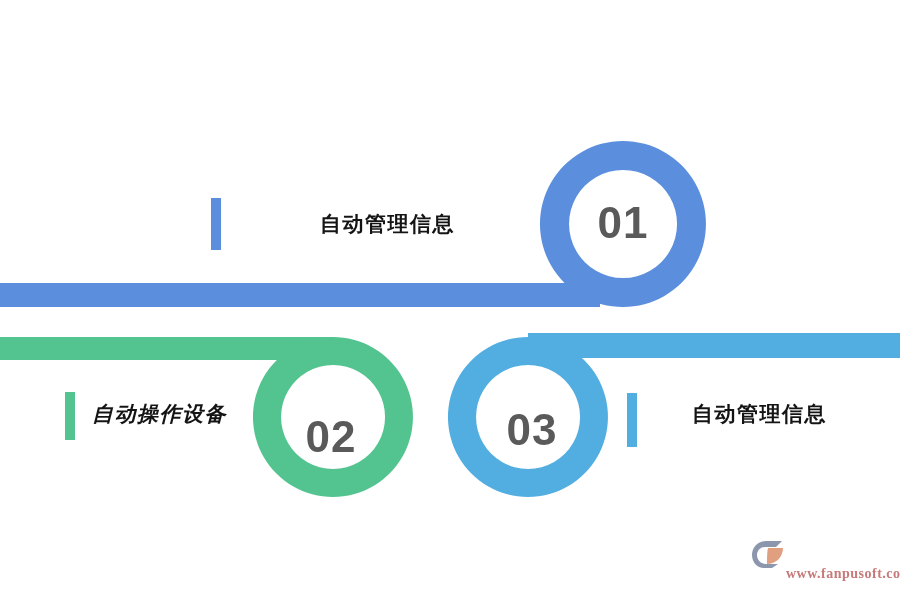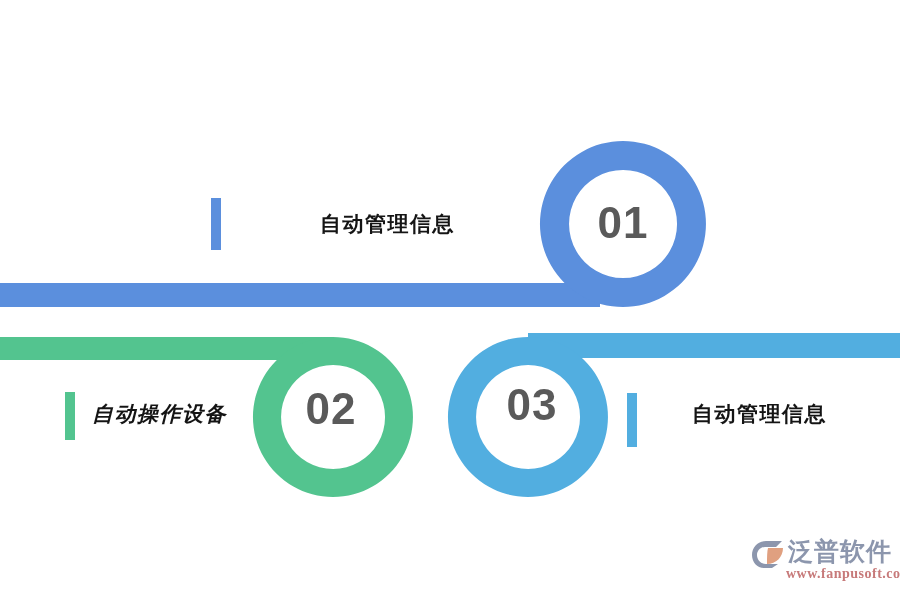--- a/index.html
+++ b/index.html
@@ -27,22 +27,22 @@
     position: absolute;
     color: #5a5a5a;
     font-weight: bold;
     font-size: 44px;
     letter-spacing: 1px;
     font-family: "Liberation Sans", "DejaVu Sans", sans-serif;
     text-align: center;
     user-select: none;
   }
   #num-01 { left: 540px; top: 198px; width: 166px; }
-  #num-02 { left: 253px; top: 384px; width: 156px; }
-  #num-03 { left: 448px; top: 380px; width: 168px; }
+  #num-02 { left: 253px; top: 412px; width: 156px; }
+  #num-03 { left: 448px; top: 405px; width: 168px; }
 
   .step-text {
     position: absolute;
     color: #141414;
     font-weight: bold;
     font-size: 21px;
     font-family: "Liberation Serif", "DejaVu Serif", serif;
     letter-spacing: 1.5px;
     white-space: nowrap;
     user-select: none;
@@ -134,15 +134,14 @@
 <div class="step-text" id="text-03">自动管理信息</div>
 
 <div id="logo">
   <svg id="logo-mark" viewBox="0 0 34 30" xmlns="http://www.w3.org/2000/svg">
 
     <path fill="#8c96ad" d="M14,2 L30,2 L24,8 L13,8 C8,8 5,12 5,16 C5,21 9,25 14,25 L26,25
              L20,29 L12,29 C5,29 0,23 0,16 C0,8 6,2 14,2 Z"></path>
 
     <path fill="#e0a080" d="M16,9 L31,9 C31,18 24,25 15,25 C15,18 15,13 16,9 Z"></path>
   </svg>
-  <div id="logo-wordmark">泛普软件</div>
   <div id="logo-url">www.fanpusoft.com</div>
 </div>
 
 </body></html>

